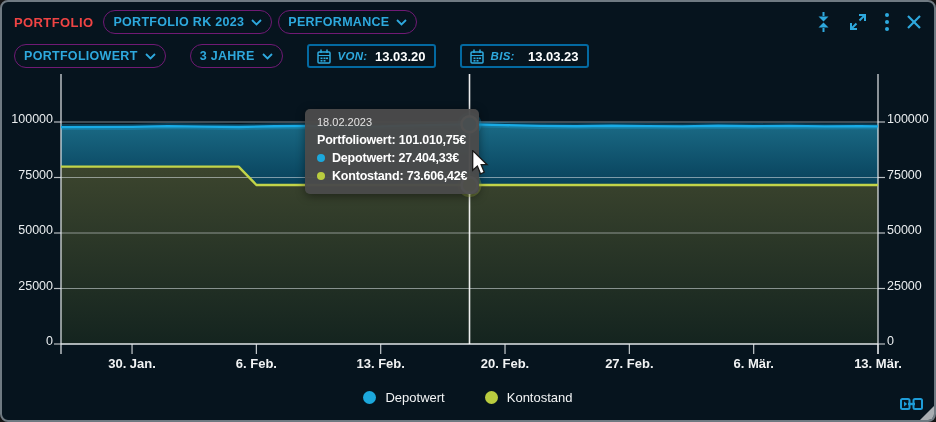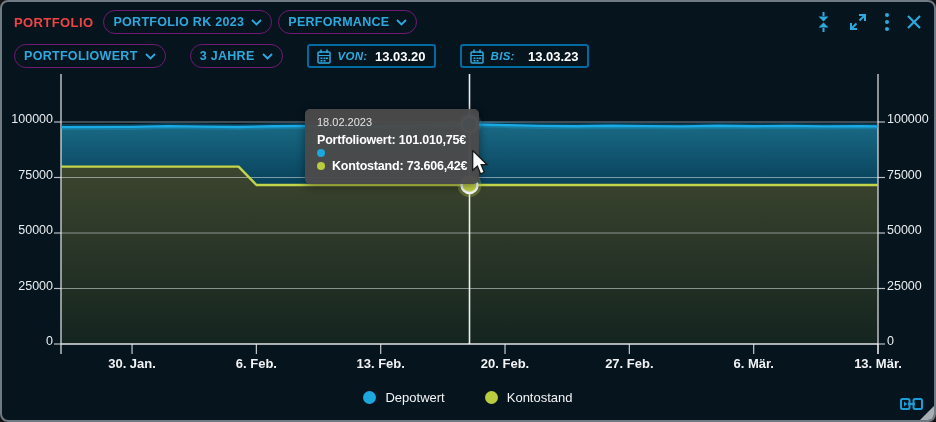--- a/index.html
+++ b/index.html
@@ -205,20 +205,21 @@
       <circle cx="467.5" cy="183.048" r="8" fill="#C2D449" stroke="#F3F8FA" stroke-width="2.4"></circle>
     </svg>
 
   <div class="tooltip">
     <div class="tt-date">18.02.2023</div>
     <div class="tt-row">
         <span>Portfoliowert: 101.010,75€</span>
       </div>
     <div class="tt-row">
         <span class="dot" style="background: rgb(28, 168, 220);"></span>
+        <span>Depotwert: 27.404,33€</span>
       </div>
     <div class="tt-row">
         <span class="dot" style="background: rgb(185, 204, 63);"></span>
         <span>Kontostand: 73.606,42€</span>
       </div>
   </div>
 
   <div class="legend">
     <div class="legend-item">
       <span class="dot" style="background: rgb(28, 168, 220);"></span>

